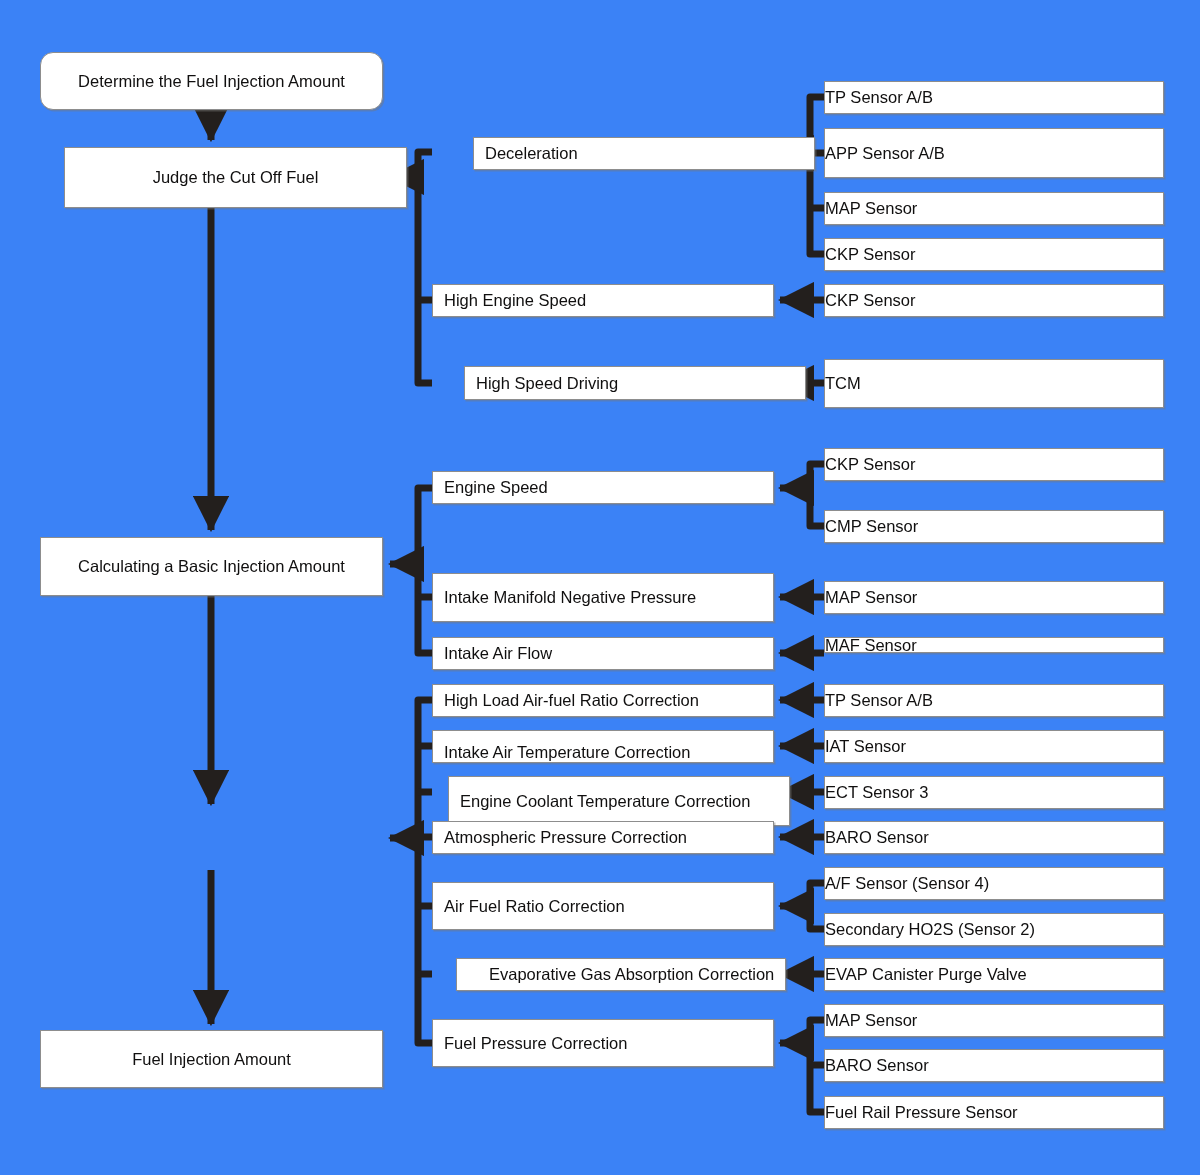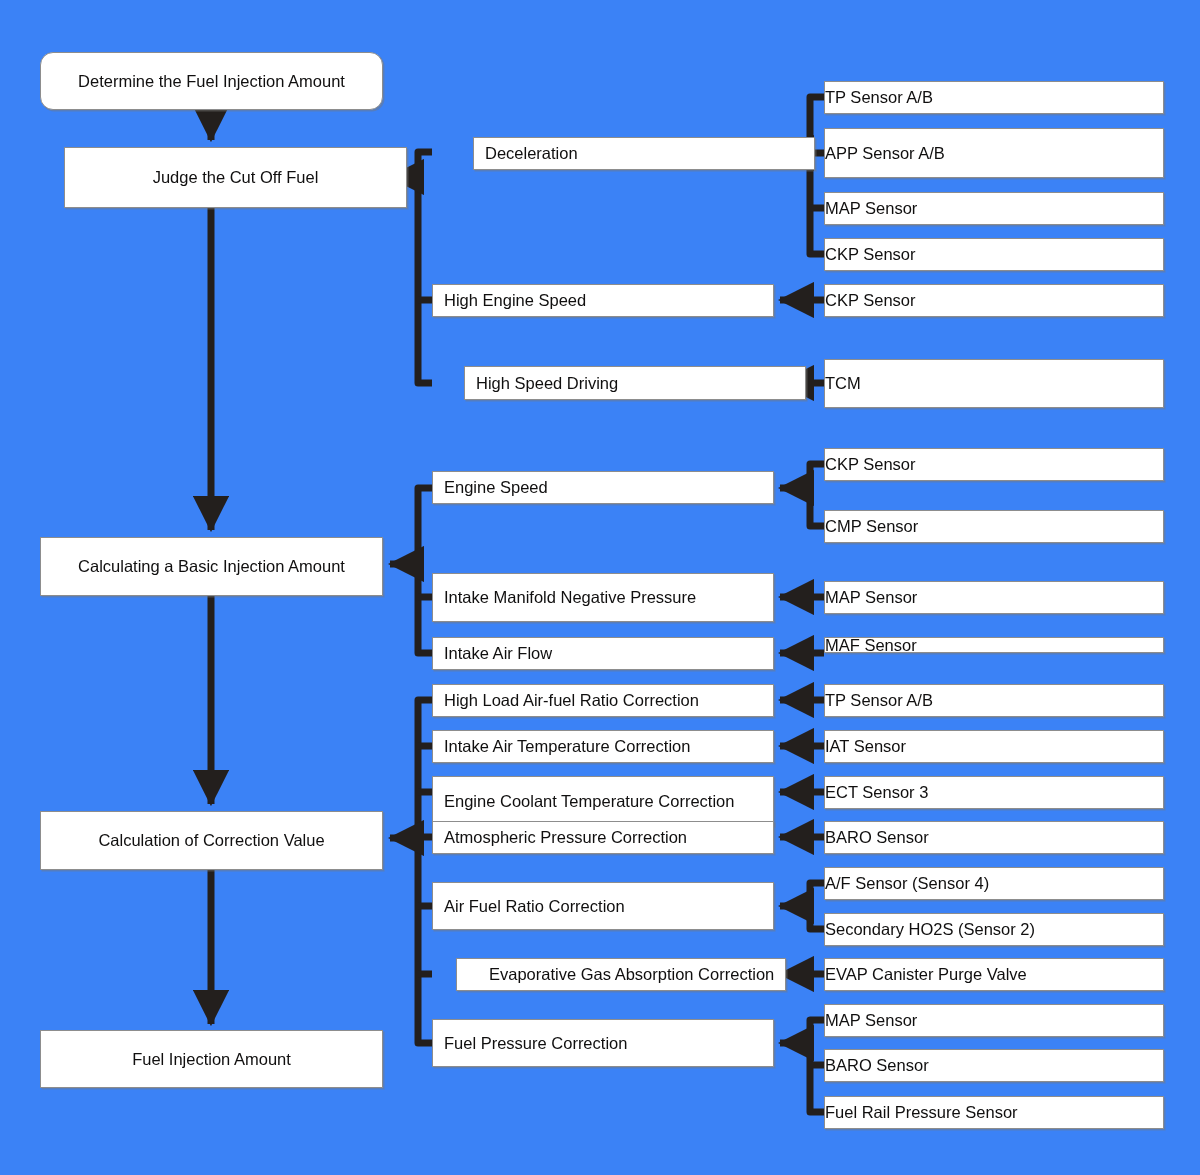--- a/index.html
+++ b/index.html
@@ -119,23 +119,20 @@
   </div>
 
   <div class="node col-left" style="left:40px;  top:147px; width:343px; height:61px;margin-left:24px;">
     <span class="lbl">Judge the Cut Off Fuel</span>
   </div>
 
   <div class="node col-left" style="left:40px;  top:537px; width:343px; height:59px;">
     <span class="lbl">Calculating a Basic Injection Amount</span>
   </div>
 
-  <div class="node col-left" style="left:40px;  top:811px; width:343px; height:59px;">
-    <span class="lbl">Calculation of Correction Value</span>
-  </div>
 
   <div class="node col-left" style="left:40px;  top:1030px; width:343px; height:58px;">
     <span class="lbl">Fuel Injection Amount</span>
   </div>
 
   <div class="node col-mid" style="left:432px; top:137px; width:342px; height:33px;margin-left:41px;">
     <span class="lbl">Deceleration</span>
   </div>
 
   <div class="node col-mid" style="left:432px; top:284px; width:342px; height:33px;">
@@ -155,25 +152,25 @@
   </div>
 
   <div class="node col-mid" style="left:432px; top:637px; width:342px; height:33px;">
     <span class="lbl">Intake Air Flow</span>
   </div>
 
   <div class="node col-mid" style="left:432px; top:684px; width:342px; height:33px;">
     <span class="lbl">High Load Air-fuel Ratio Correction</span>
   </div>
 
-  <div class="node col-mid" style="left:432px; top:730px; width:342px; height:33px;">
+  <div class="node col-mid" style="left:432px; top:730px; width:342px; height:33px;align-items:flex-end;">
     <span class="lbl">Intake Air Temperature Correction</span>
   </div>
 
-  <div class="node col-mid" style="left:432px; top:776px; width:342px; height:50px;">
+  <div class="node col-mid" style="left:448px; top:776px; width:342px; height:50px;">
     <span class="lbl">Engine Coolant Temperature Correction</span>
   </div>
 
   <div class="node col-mid" style="left:432px; top:821px; width:342px; height:33px;">
     <span class="lbl">Atmospheric Pressure Correction</span>
   </div>
 
   <div class="node col-mid" style="left:432px; top:882px; width:342px; height:48px;">
     <span class="lbl">Air Fuel Ratio Correction</span>
   </div>

